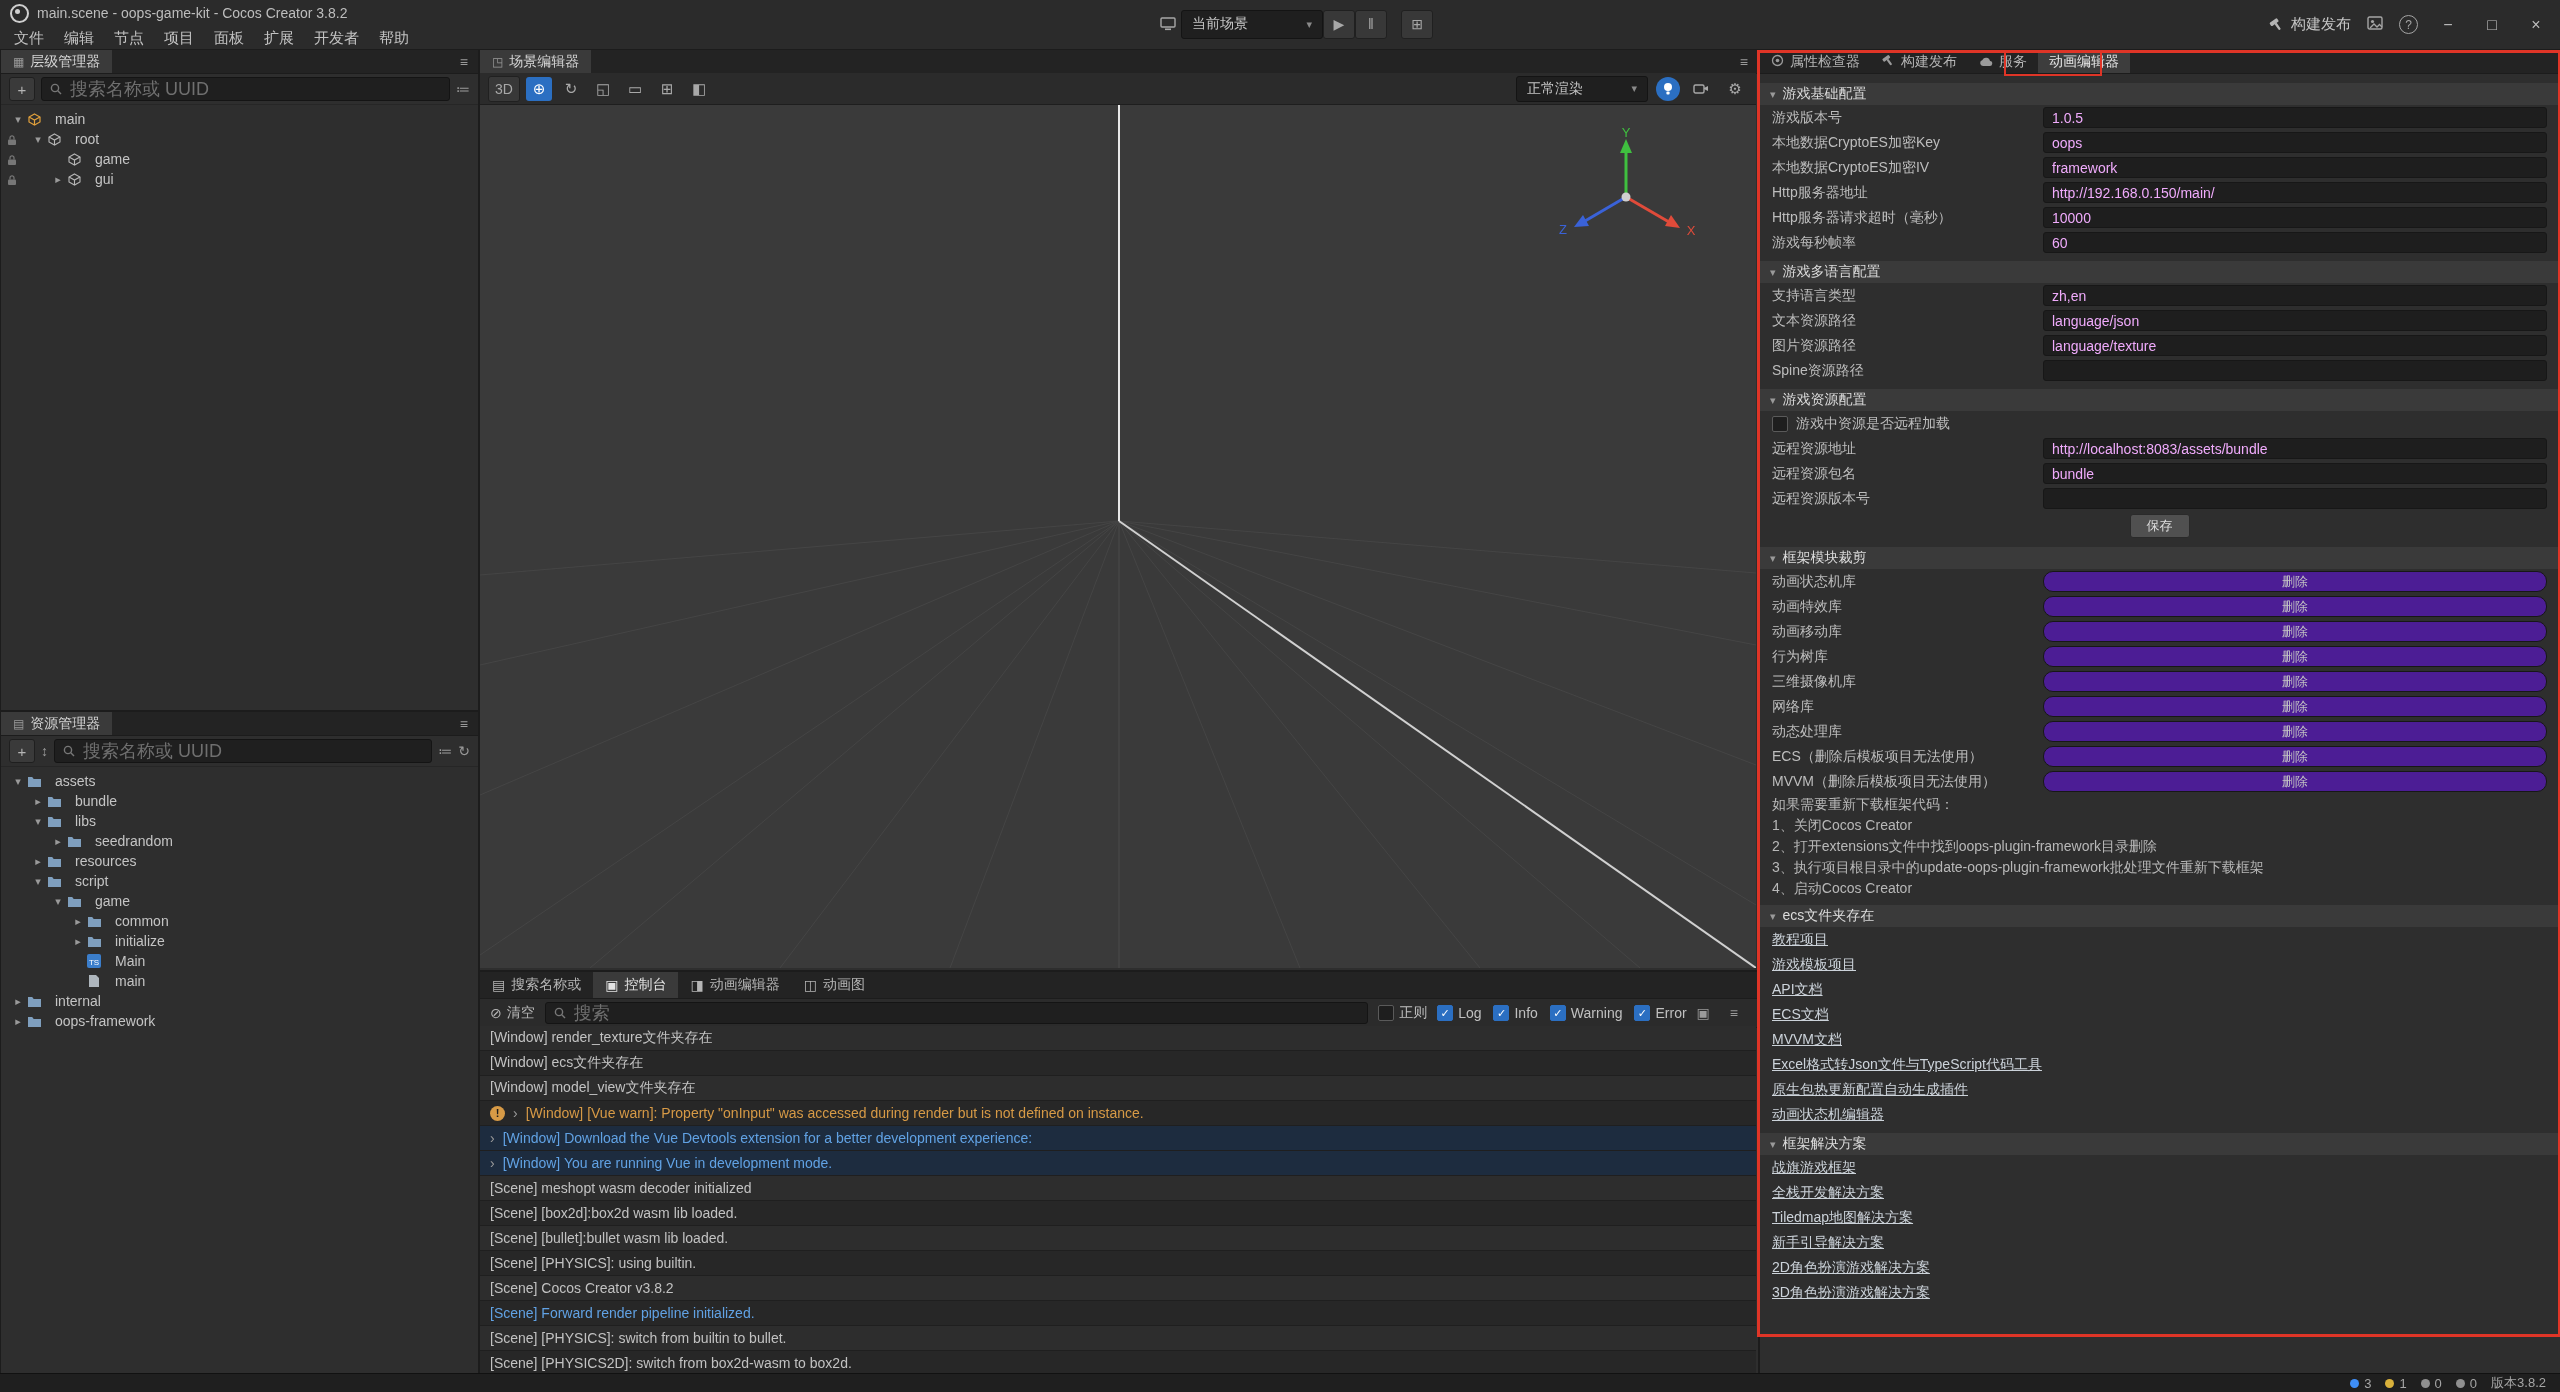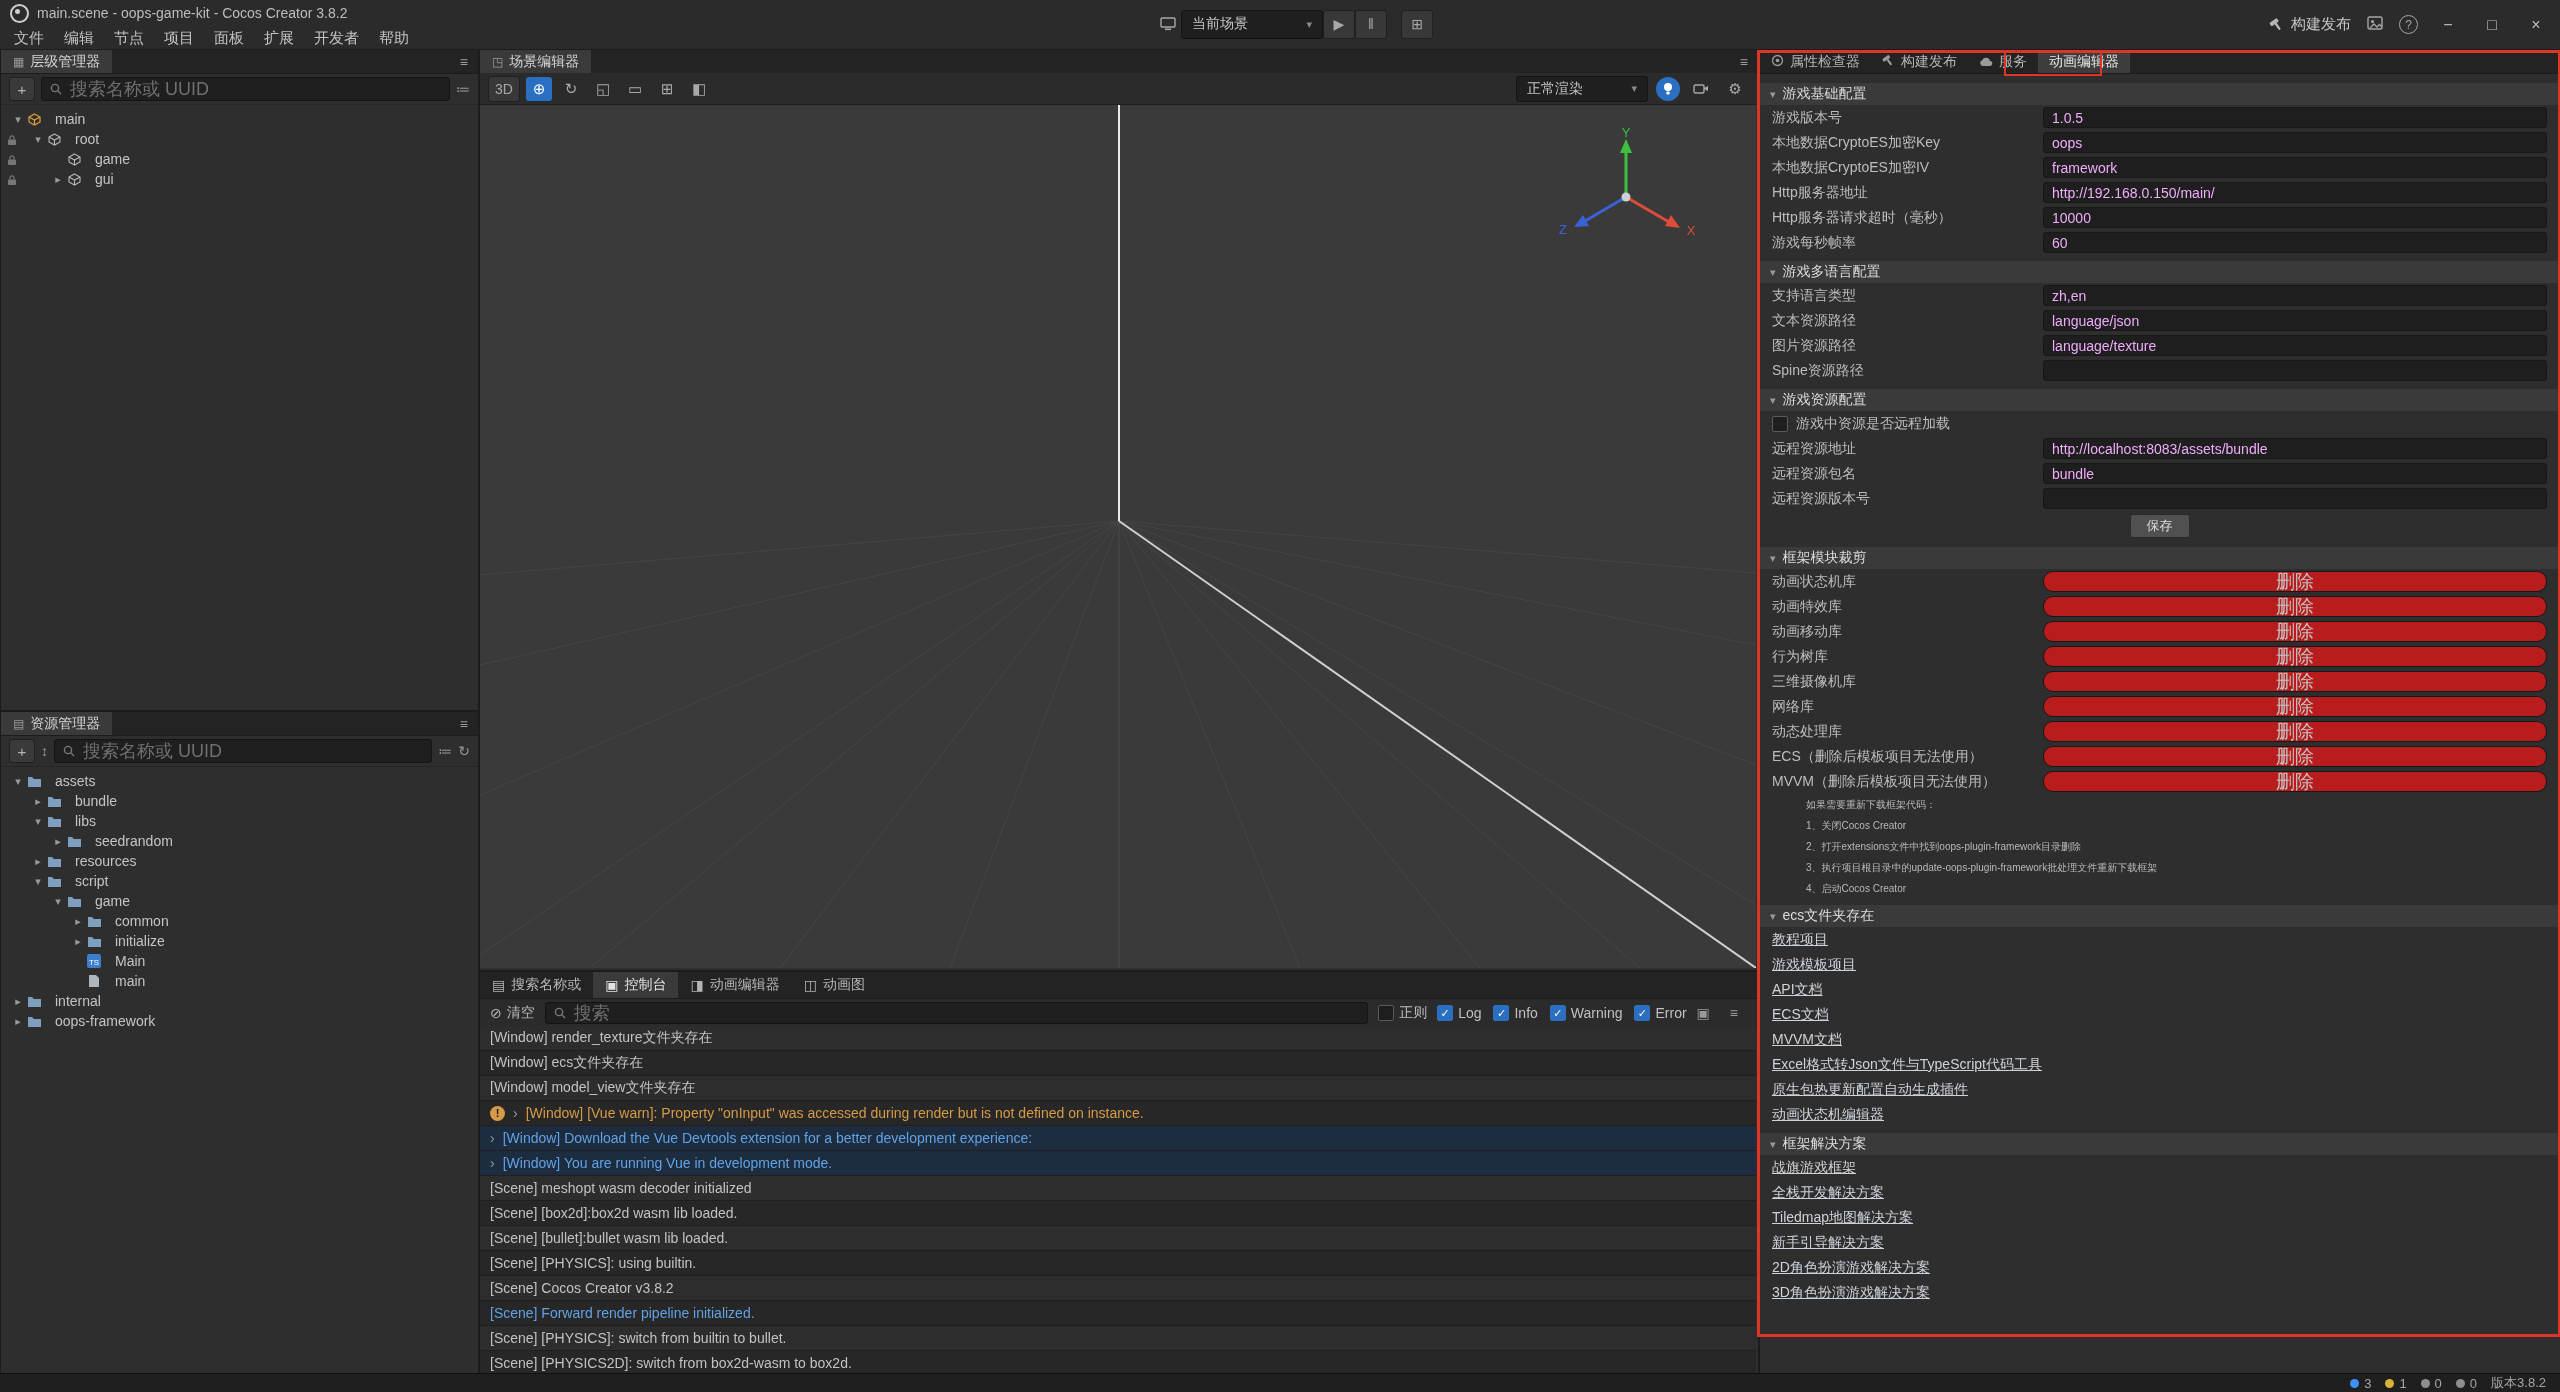--- a/index.html
+++ b/index.html
@@ -67,22 +67,22 @@
   
   #inspector-tabs{height:23px;background:#232323;display:flex;align-items:center;border-bottom:1px solid #1c1c1c;}
   .itab{height:23px;display:flex;align-items:center;gap:6px;padding:0 11px;font-size:14px;color:#b5b5b5;cursor:pointer;}
   .itab.active{background:#3d3d3d;color:#e5e5e5;}
   #inspector-body{position:absolute;left:0;top:23px;width:799px;bottom:0;overflow:hidden;padding-top:4px;}
   .sec-head{height:22px;margin-top:6px;background:#3a3a3a;display:flex;align-items:center;gap:7px;padding:0 10px;font-size:14px;color:#dcdcdc;cursor:pointer;}
   .sec-chev{color:#9a9a9a;font-size:11px;}
   .f-row{height:25px;display:flex;align-items:center;padding:0 12px;}
   .f-label{flex:0 0 271px;font-size:14px;color:#bdbdbd;white-space:nowrap;overflow:hidden;}
   .f-field{flex:1;height:19px;background:#1e1e1e;border:1px solid #171717;border-radius:3px;color:#f0abfc;font-size:14px;padding:0 8px;font-family:"Liberation Sans",sans-serif;outline:none;}
-  .del-strip{flex:1;height:19px;background:#b91c1c;border:1px solid #171717;border-radius:10px;display:flex;align-items:center;justify-content:center;font-size:19px;color:#c3c3c3;cursor:pointer;}
-  .note-line{padding:0 12px;line-height:21px;font-size:10px;color:#b8b8b8;white-space:nowrap;margin-left:34px;}
+  .del-strip{flex:1;height:19px;background:#4c1d95;border:1px solid #171717;border-radius:10px;display:flex;align-items:center;justify-content:center;font-size:13px;color:#c3c3c3;cursor:pointer;}
+  .note-line{padding:0 12px;line-height:21px;font-size:14px;color:#b8b8b8;white-space:nowrap;}
   .ilink{height:25px;display:flex;align-items:center;margin:0 12px;font-size:14px;color:#ccd3da;text-decoration:underline;cursor:pointer;white-space:nowrap;}
   .save-row{height:30px;display:flex;align-items:center;justify-content:center;}
   .save-btn{width:58px;height:22px;background:#505050;border:1px solid #2a2a2a;border-radius:3px;color:#dddddd;font-size:13px;display:flex;align-items:center;justify-content:center;cursor:pointer;}
   .cb-row{height:25px;display:flex;align-items:center;gap:8px;padding:0 12px;font-size:14px;color:#bdbdbd;}
   
   #statusbar{position:absolute;left:0;top:1373px;width:2560px;height:19px;background:#1f1f1f;border-top:1px solid #111;display:flex;align-items:center;justify-content:flex-end;gap:14px;padding-right:14px;box-sizing:border-box;font-size:13px;color:#a5a5a5;}
   .st-item{display:flex;align-items:center;gap:5px;cursor:pointer;}
   .dot{width:9px;height:9px;border-radius:50%;}
   
   .annotation{position:absolute;border:3px solid #df3527;pointer-events:none;z-index:999;}

